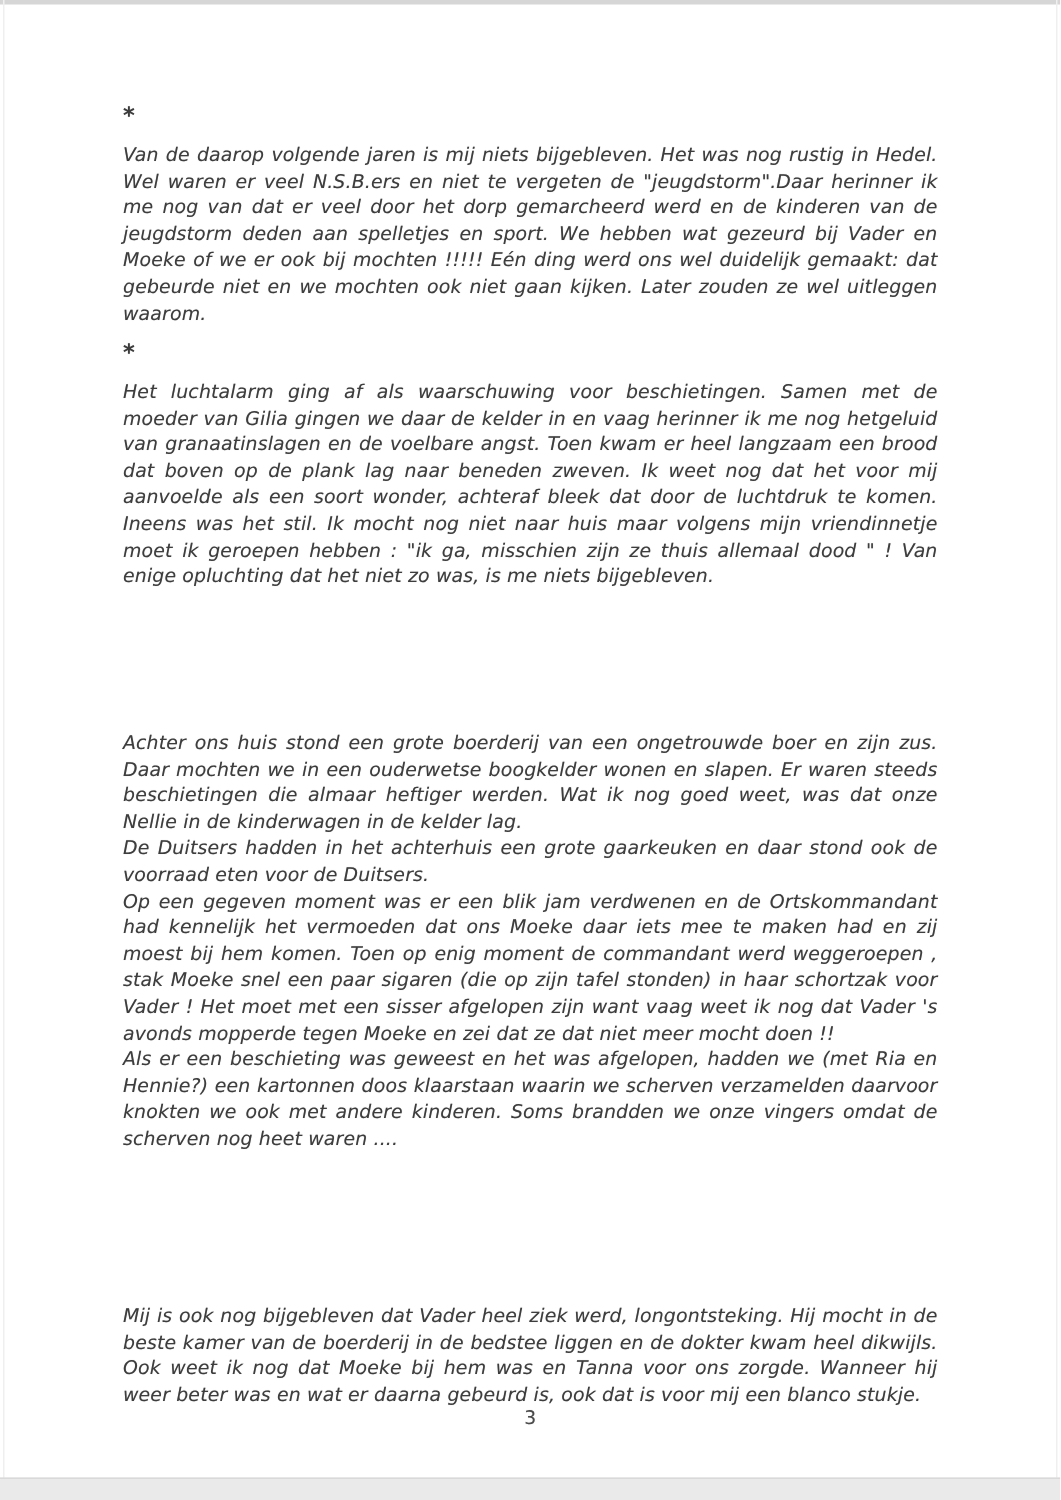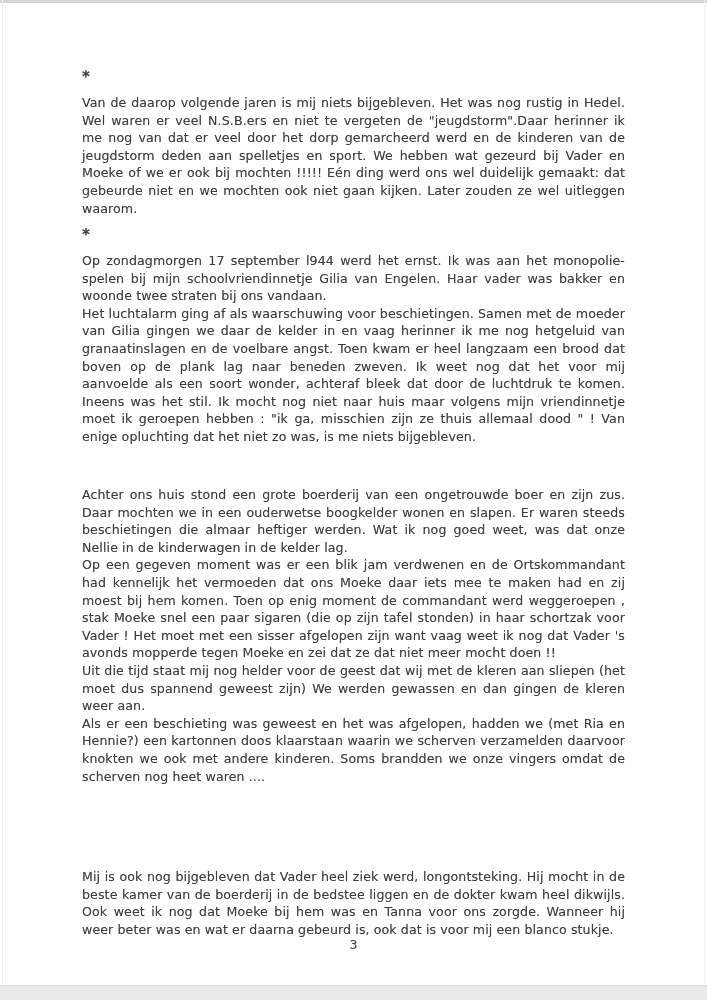--- a/index.html
+++ b/index.html
@@ -59,20 +59,21 @@
   .section-marker {
     font-size: 15px;
     line-height: 14px;
     height: 24px;
     font-weight: bold;
     text-align: left;
   }
   .para {
     margin: 0;
     padding: 0;
+    font-style: italic;
   }
   .page-footer {
     position: absolute;
     top: 936px;
     left: 0;
     width: 707px;
     text-align: center;
     color: #4a4a4a;
     font-size: 12.5px;
     line-height: 18px;
@@ -88,28 +89,27 @@
   <div class="scan-edge-left"></div>
   <div class="scan-edge-right"></div>
 
   <div class="text-group group-1">
     <div class="section-marker">*</div>
     <p class="para">Van de daarop volgende jaren is mij niets bijgebleven. Het was nog rustig in Hedel. Wel waren er veel N.S.B.ers en niet te vergeten de "jeugdstorm".Daar herinner ik me nog van dat er veel door het dorp gemarcheerd werd en de kinderen van de jeugdstorm deden aan spelletjes en sport. We hebben wat gezeurd bij Vader en Moeke of we er ook bij mochten !!!!! Eén ding werd ons wel duidelijk gemaakt: dat gebeurde niet en we mochten ook niet gaan kijken. Later zouden ze wel uitleggen waarom.</p>
   </div>
 
   <div class="text-group group-2">
     <div class="section-marker">*</div>
-    <p class="para">Op zondagmorgen 17 september l944 werd het ernst. Ik was aan het monopolie-spelen bij mijn schoolvriendinnetje Gilia van Engelen. Haar vader was bakker en woonde twee straten bij ons vandaan.</p>
     <p class="para">Het luchtalarm ging af als waarschuwing voor beschietingen. Samen met de moeder van Gilia gingen we daar de kelder in en vaag herinner ik me nog hetgeluid van granaatinslagen en de voelbare angst. Toen kwam er heel langzaam een brood dat boven op de plank lag naar beneden zweven. Ik weet nog dat het voor mij aanvoelde als een soort wonder, achteraf bleek dat door de luchtdruk te komen. Ineens was het stil.  Ik mocht nog niet naar huis maar volgens mijn vriendinnetje moet ik geroepen hebben : "ik ga, misschien zijn ze thuis allemaal dood " ! Van enige opluchting dat het niet zo was, is me niets bijgebleven.</p>
   </div>
 
   <div class="text-group group-3">
     <p class="para">Achter ons huis stond een grote boerderij van een ongetrouwde boer en zijn zus. Daar mochten we in een ouderwetse boogkelder wonen en slapen. Er waren steeds beschietingen die almaar heftiger werden. Wat ik nog goed weet, was dat onze Nellie in de kinderwagen in de kelder lag.</p>
+    <p class="para">De Duitsers hadden in het achterhuis een grote gaarkeuken en daar stond ook de voorraad eten voor de Duitsers.</p>
     <p class="para">Op een gegeven moment was er een blik jam verdwenen en de Ortskommandant had kennelijk het vermoeden dat ons Moeke daar iets mee te maken had en zij moest  bij hem komen. Toen op enig moment de commandant werd weggeroepen , stak Moeke snel een paar sigaren (die op zijn tafel stonden) in haar schortzak voor Vader ! Het moet met een sisser afgelopen zijn want vaag weet ik nog dat Vader 's avonds mopperde tegen Moeke en zei dat ze dat niet meer mocht doen !!</p>
-    <p class="para">Uit die tijd staat mij nog helder voor de geest dat wij met de kleren aan sliepen (het moet dus spannend geweest zijn) We werden gewassen en dan gingen de kleren weer aan.</p>
     <p class="para">Als er een beschieting was geweest en het was afgelopen, hadden we (met Ria en Hennie?) een kartonnen doos klaarstaan waarin we scherven verzamelden daarvoor knokten we ook met andere kinderen. Soms brandden we onze vingers omdat de scherven nog heet waren ....</p>
   </div>
 
   <div class="text-group group-4">
     <p class="para">Mij is ook nog bijgebleven dat Vader heel ziek werd, longontsteking. Hij mocht in de beste kamer van de boerderij in de bedstee liggen en de dokter kwam heel dikwijls. Ook weet ik nog dat Moeke bij hem was en Tanna voor ons zorgde. Wanneer hij weer beter was en wat er daarna gebeurd is, ook dat is voor mij een blanco stukje.</p>
   </div>
 
   <div class="page-footer">3</div>
 
   <div class="scan-edge-bottom"></div>

